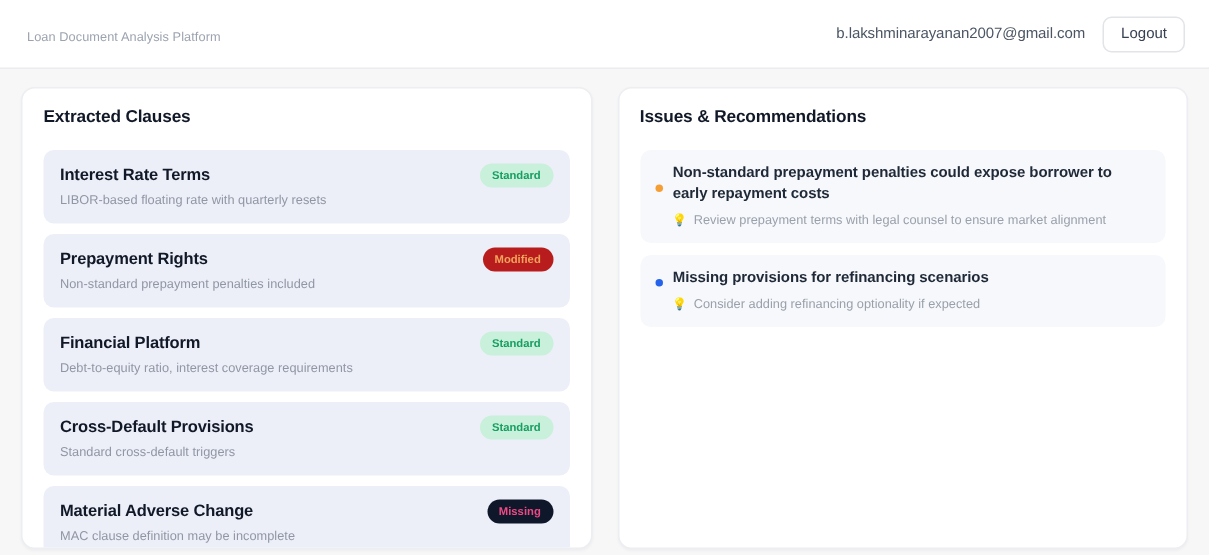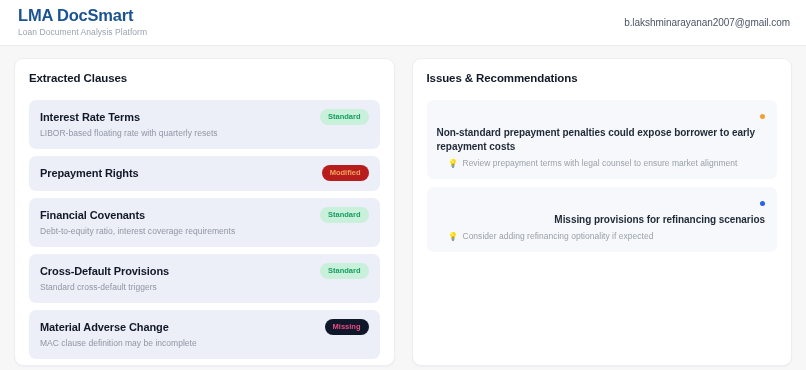--- a/index.html
+++ b/index.html
@@ -144,21 +144,21 @@
   
   .issue-list { display: flex; flex-direction: column; gap: 8px; }
 
   .issue-card {
     background: #f6f8fb;
     border-radius: 7px;
     padding: 9px 12px 10px 10px;
     cursor: pointer;
   }
 
-  .issue-row { display: flex; align-items: flex-end; gap: 7px; flex-direction: column; }
+  .issue-row { display: flex; align-items: center; gap: 7px; }
 
   .issue-bullet {
     width: 5px;
     height: 5px;
     border-radius: 50%;
     flex: 0 0 auto;
     margin-top: 5px;
   }
   .bullet-warning { background: #f59e34; }
   .bullet-info    { background: #2563eb; }
@@ -186,25 +186,25 @@
     color: #9aa0ab;
     line-height: 11px;
     letter-spacing: 0.02px;
   }
 </style>
 </head>
 <body>
 
 <header class="app-header">
   <div class="brand-block">
-    <div class="brand-title">LMA DocSmart</div>
     <div class="brand-sub">Loan Document Analysis Platform</div>
   </div>
   <div class="header-right">
     <span class="user-email">b.lakshminarayanan2007@gmail.com</span>
+    <button class="logout-button">Logout</button>
   </div>
 </header>
 
 <main class="main-area">
 
   <section class="panel">
     <h2 class="panel-title">Extracted Clauses</h2>
     <div class="clause-list">
 
       <div class="clause-card">
@@ -213,25 +213,26 @@
           <span class="badge badge-standard">Standard</span>
         </div>
         <div class="clause-desc">LIBOR-based floating rate with quarterly resets</div>
       </div>
 
       <div class="clause-card">
         <div class="clause-head">
           <span class="clause-name">Prepayment Rights</span>
           <span class="badge badge-modified">Modified</span>
         </div>
-      </div>
-
-      <div class="clause-card">
-        <div class="clause-head">
-          <span class="clause-name">Financial Covenants</span>
+        <div class="clause-desc">Non-standard prepayment penalties included</div>
+      </div>
+
+      <div class="clause-card">
+        <div class="clause-head">
+          <span class="clause-name">Financial Platform</span>
           <span class="badge badge-standard">Standard</span>
         </div>
         <div class="clause-desc">Debt-to-equity ratio, interest coverage requirements</div>
       </div>
 
       <div class="clause-card">
         <div class="clause-head">
           <span class="clause-name">Cross-Default Provisions</span>
           <span class="badge badge-standard">Standard</span>
         </div>

